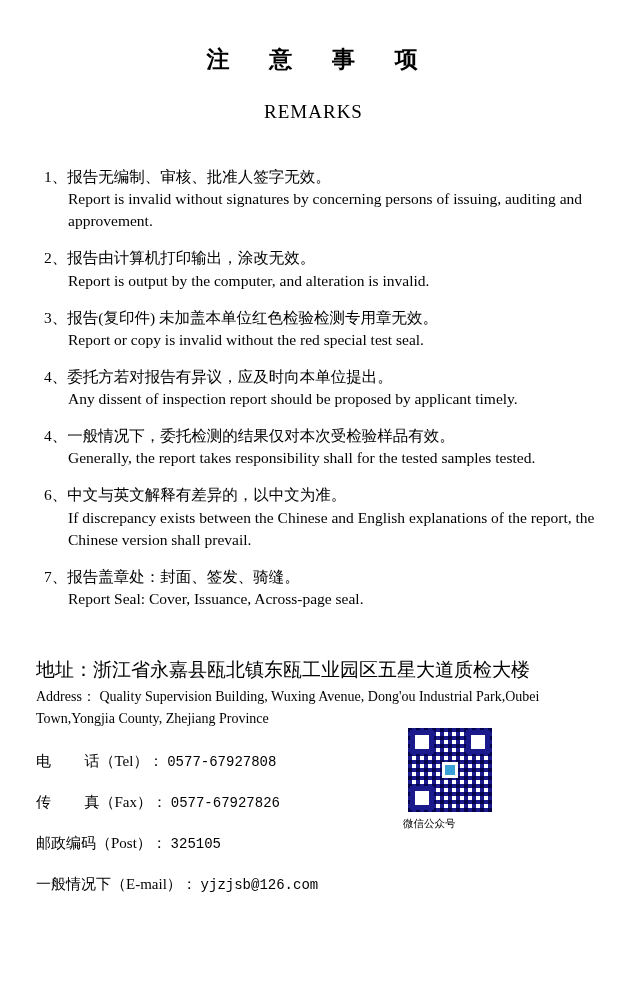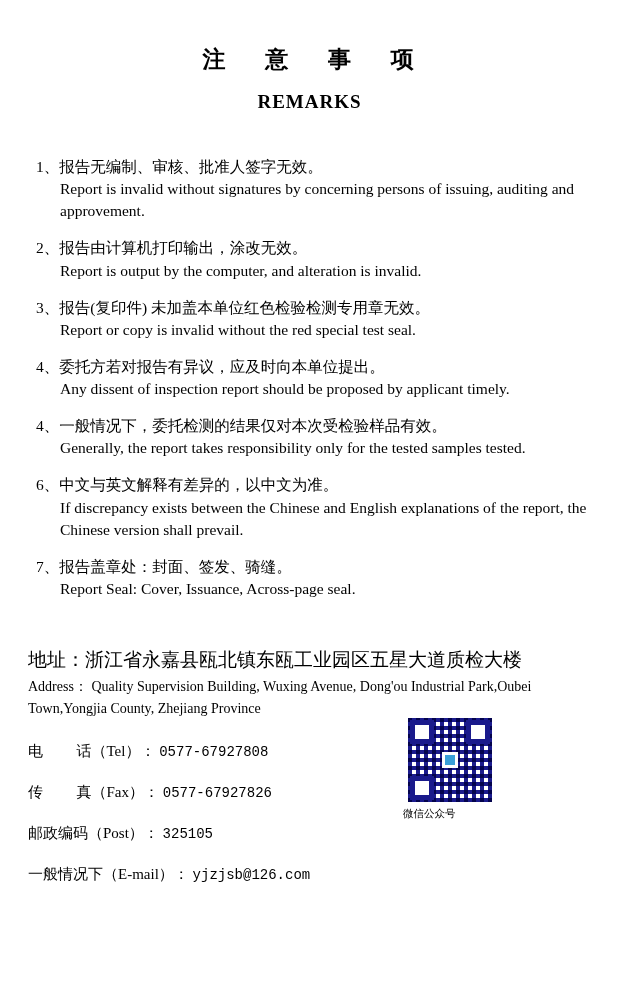--- a/index.html
+++ b/index.html
@@ -12,39 +12,39 @@
     background: #ffffff;
     font-family: "Liberation Serif", serif;
     color: #000000;
     overflow: hidden;
   }
   .page {
     position: relative;
     width: 623px;
     height: 828px;
     box-sizing: border-box;
-    padding: 30px 26px 0 22px;
+    padding: 30px 26px 0 30px;
   }
   .title-cn {
     text-align: center;
     font-family: "Liberation Serif", serif;
     font-weight: bold;
     font-size: 23px;
     letter-spacing: 17px;
     margin-top: 14px;
     margin-left: 14px;
     color: #000;
   }
   .title-en {
     text-align: center;
     font-family: "Liberation Serif", serif;
-    font-weight: bold;
+    font-weight: normal;
     font-size: 19px;
     letter-spacing: 1px;
-    margin-top: 16px;
+    margin-top: 26px;
     color: #000;
   }
   .remarks {
     margin-top: 42px;
     padding-left: 6px;
   }
   .remark-item {
     margin-bottom: 14px;
     margin-left: 8px;
   }
@@ -183,21 +183,21 @@
       <div class="remark-en">Report or copy is invalid without the red special test seal.</div>
     </div>
 
     <div class="remark-item">
       <div class="remark-cn">4、委托方若对报告有异议，应及时向本单位提出。</div>
       <div class="remark-en">Any dissent of inspection report should be proposed by applicant timely.</div>
     </div>
 
     <div class="remark-item">
       <div class="remark-cn">4、一般情况下，委托检测的结果仅对本次受检验样品有效。</div>
-      <div class="remark-en">Generally, the report takes responsibility only for the tested samples tested.</div>
+      <div class="remark-en">Generally, the report takes responsibility shall for the tested samples tested.</div>
     </div>
 
     <div class="remark-item">
       <div class="remark-cn">6、中文与英文解释有差异的，以中文为准。</div>
       <div class="remark-en">If discrepancy exists between the Chinese and English explanations of the report, the Chinese version shall prevail.</div>
     </div>
 
     <div class="remark-item">
       <div class="remark-cn">7、报告盖章处：封面、签发、骑缝。</div>
       <div class="remark-en">Report Seal: Cover, Issuance, Across-page seal.</div>

